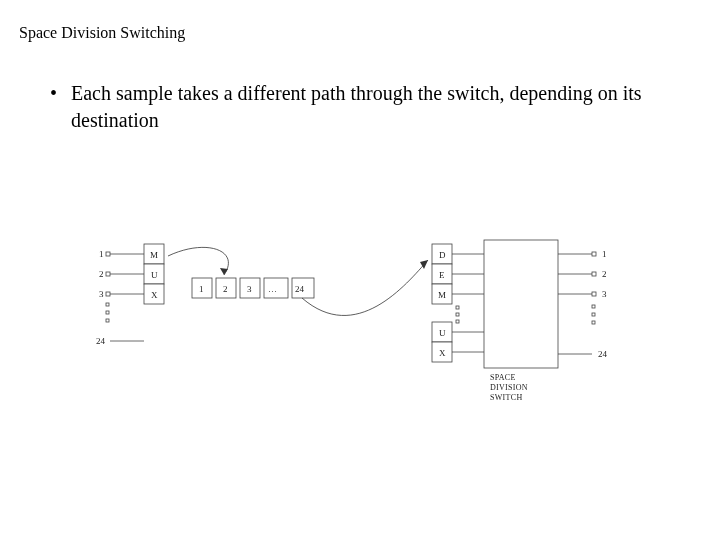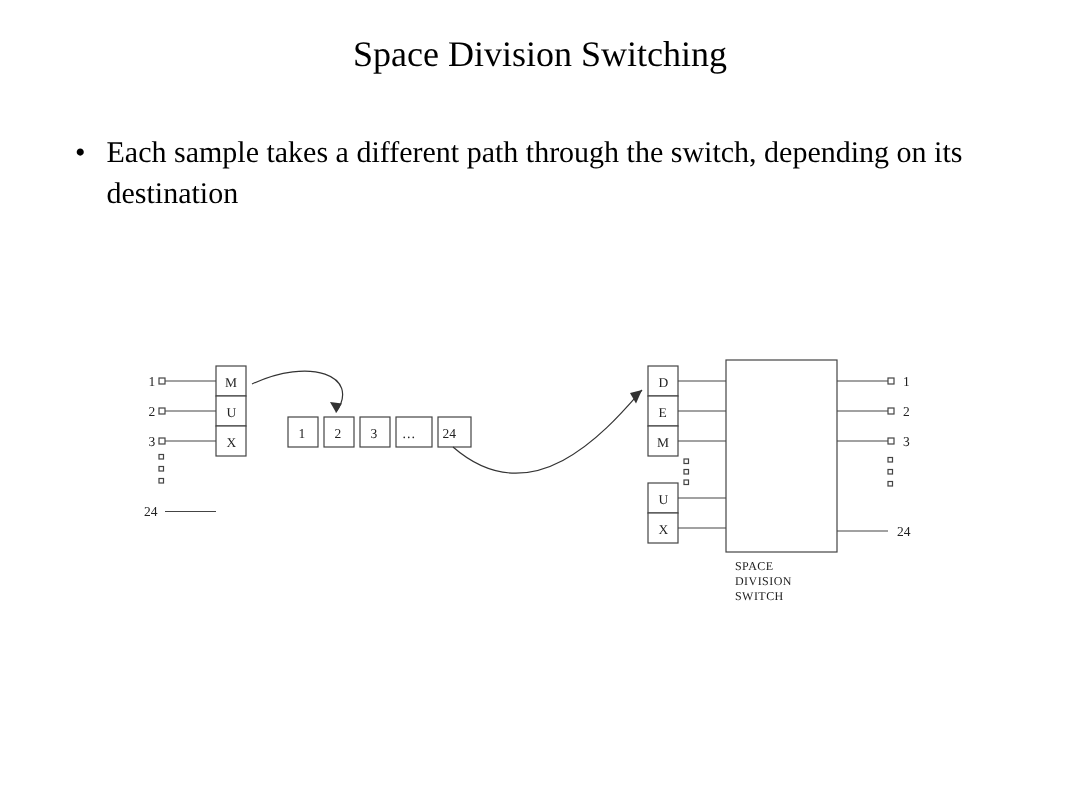--- a/index.html
+++ b/index.html
@@ -6,23 +6,24 @@
     margin: 0;
     padding: 0;
     width: 720px;
     height: 540px;
     background: #fff;
     font-family: "Times New Roman", Times, serif;
     color: #000;
     position: relative;
   }
   .title {
-    text-align: center;
-    font-size: 24px;
+    text-align: left;
+    font-size: 16px;
     margin-top: 24px;
+    padding-left: 19px;
   }
   .bullet-row {
     display: flex;
     align-items: flex-start;
     margin-top: 38px;
     margin-left: 50px;
     margin-right: 40px;
     font-size: 20px;
     line-height: 1.35;
   }

